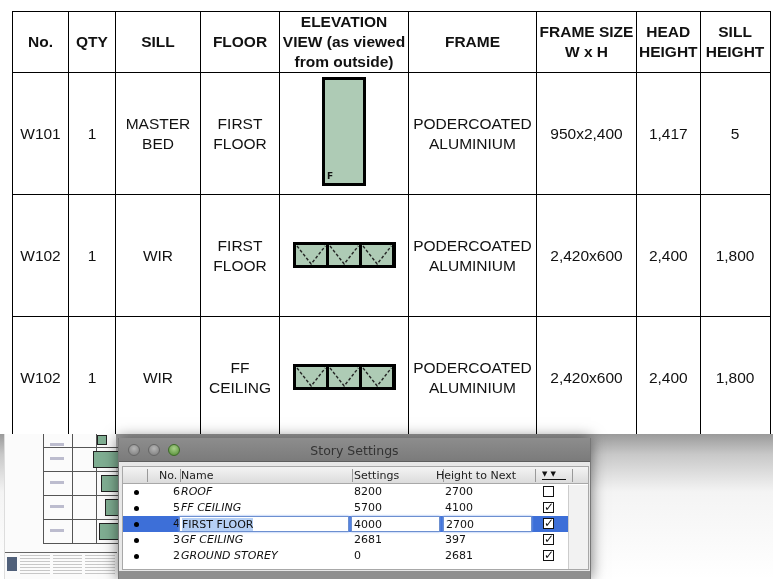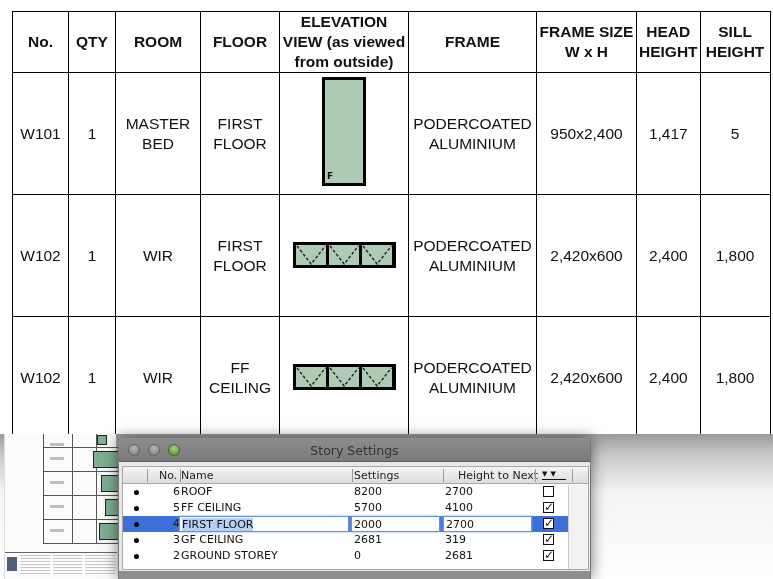--- a/index.html
+++ b/index.html
@@ -108,21 +108,21 @@
 
   .row {
     position: relative; height: 16px; font-size: 11px; color: #111; white-space: nowrap;
   }
   .row.selected { background: #3d6fd8; }
   .row .bullet {
     position: absolute; left: 11px; top: 6px; width: 5px; height: 5px;
     border-radius: 50%; background: #000;
   }
   .row .num { position: absolute; left: 30px; width: 27px; text-align: right; top: 1px; }
-  .row .name { position: absolute; left: 58px; top: 1px; }
+  .row .name { position: absolute; left: 58px; top: 1px; font-style: italic; }
   .row .elev { position: absolute; left: 231px; top: 1px; }
   .row .hgt  { position: absolute; left: 322px; top: 1px; }
   .row .chk {
     position: absolute; left: 420px; top: 2px; width: 11px; height: 11px;
     border: 1px solid #111; background: #fff; font-size: 12px; line-height: 8px;
     text-align: center; font-weight: bold;
   }
   .row .edit {
     position: absolute; top: 0; height: 16px; background: #fff;
     border: 1px solid #6c8fd0; box-shadow: 0 0 2px #7fa6ee; padding-left: 2px; padding-top: 1px;
@@ -151,21 +151,21 @@
       <col style="width:129px">
       <col style="width:128px">
     <col style="width:100px">
       <col style="width:62px">
       <col style="width:70px">
   </colgroup>
   <tbody>
       <tr>
     <th>No.</th>
     <th>QTY</th>
-    <th>ROOM</th>
+    <th>SILL</th>
     <th>FLOOR</th>
     <th>ELEVATION VIEW (as viewed from outside)</th>
     <th>FRAME</th>
     <th>FRAME SIZE W x H</th>
     <th>HEAD HEIGHT</th>
     <th>SILL HEIGHT</th>
   </tr>
 
   <tr>
     <td>W101</td>
@@ -297,21 +297,21 @@
 
   <div class="list">
     <div class="list-header">
       <span class="sep" style="left:24px"></span>
       <span class="col" style="left:36px">No.</span>
       <span class="sep" style="left:57px"></span>
       <span class="col" style="left:58px">Name</span>
       <span class="sep" style="left:229px"></span>
       <span class="col" style="left:231px">Settings</span>
       <span class="sep" style="left:320px"></span>
-      <span class="col" style="left:335px">Height to Next</span>
+      <span class="col" style="left:313px">Height to Next</span>
       <span class="sep" style="left:412px"></span>
       <span class="sort-icon">▼▼</span>
       <span class="sep" style="left:449px"></span>
     </div>
 
     <div class="row">
       <span class="bullet"></span>
       <span class="num">6</span>
       <span class="name">ROOF</span>
       <span class="elev">8200</span>
@@ -325,31 +325,31 @@
       <span class="name">FF CEILING</span>
       <span class="elev">5700</span>
       <span class="hgt">4100</span>
       <span class="chk">✓</span>
     </div>
 
     <div class="row selected">
       <span class="bullet"></span>
       <span class="num">4</span>
       <span class="edit name-edit"><span>FIRST FLOOR</span></span>
-      <span class="edit elev-edit">2000</span>
+      <span class="edit elev-edit">4000</span>
       <span class="edit hgt-edit">2700</span>
       <span class="chk">✓</span>
     </div>
 
     <div class="row">
       <span class="bullet"></span>
       <span class="num">3</span>
       <span class="name">GF CEILING</span>
       <span class="elev">2681</span>
-      <span class="hgt">319</span>
+      <span class="hgt">397</span>
       <span class="chk">✓</span>
     </div>
 
     <div class="row">
       <span class="bullet"></span>
       <span class="num">2</span>
       <span class="name">GROUND STOREY</span>
       <span class="elev">0</span>
       <span class="hgt">2681</span>
       <span class="chk">✓</span>

